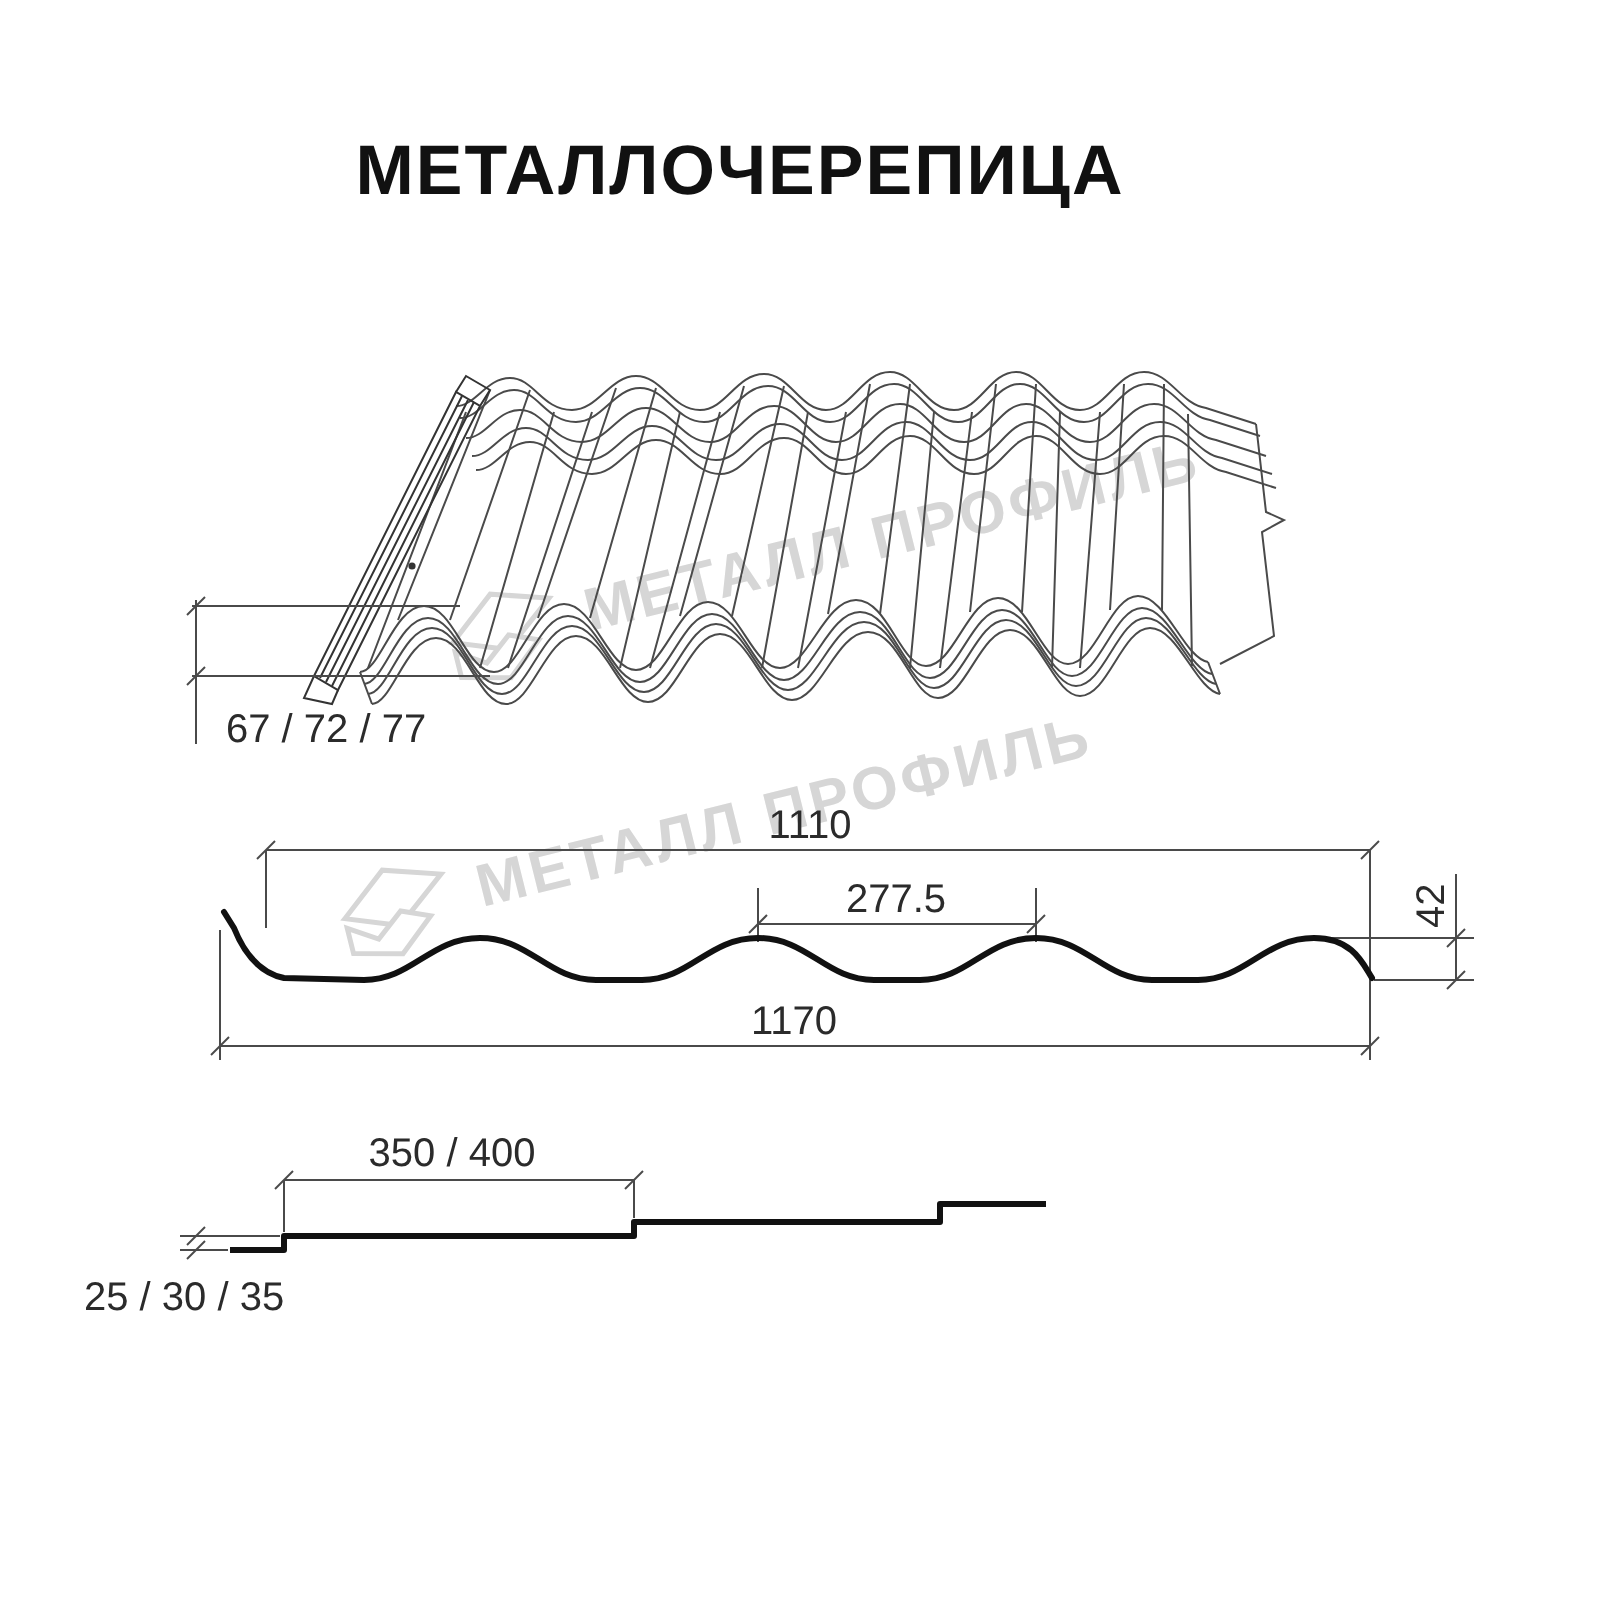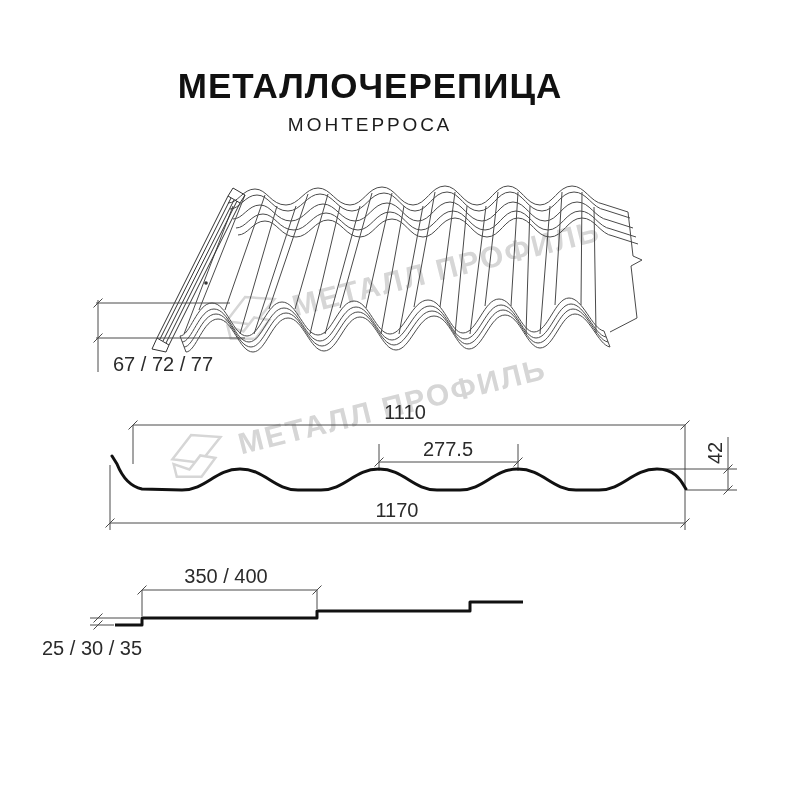--- a/index.html
+++ b/index.html
@@ -46,21 +46,20 @@
       <g stroke="#d6d6d6" stroke-width="2.5" fill="#ffffff">
         <path d="M3,22 L27,3 L55,12 L29,32 Z"></path>
         <path d="M3,27 L3,40 L27,46 L45,31 L31,25 L17,36 Z"></path>
       </g>
     </svg>
     <span>МЕТАЛЛ ПРОФИЛЬ</span>
   </div>
 
   <div class="hdr">
     <h1>МЕТАЛЛОЧЕРЕПИЦА</h1>
-    <div class="sub">МОНТЕРРОСА</div>
   </div>
 
   <svg class="drawing" width="800" height="800" viewBox="0 0 800 800">
     <defs>
       <path id="bw" d="M228,203 C238,203 243,189 255,189 C267,189 271,205 286,205 C299,205 305,188 318,188 C331,188 336,205 350,205 C363,205 368,187 382,187 C395,187 400,205 413,205 C426,205 431,186 445,186 C458,186 463,205 477,205 C490,205 495,186 508,186 C521,186 526,205 540,205 C553,205 558,186 572,186 C585,186 590,202 603,204 L628,212"></path>
       <path id="fw" d="M180,336 C190,336 197,303 212,303 C227,303 233,336 247,336 C260,336 267,302 282,302 C297,302 304,335 318,335 C332,335 339,301 354,301 C369,301 376,334 390,334 C404,334 412,300 428,300 C444,300 450,333 463,333 C477,333 484,299 499,299 C514,299 521,332 534,332 C548,332 555,298 569,298 C583,298 592,329 604,331"></path>
       <path id="tick" d="M-4.5,4.5 L4.5,-4.5"></path>
     </defs>
 
     <g stroke="#4a4a4a" stroke-width="1" fill="none">

